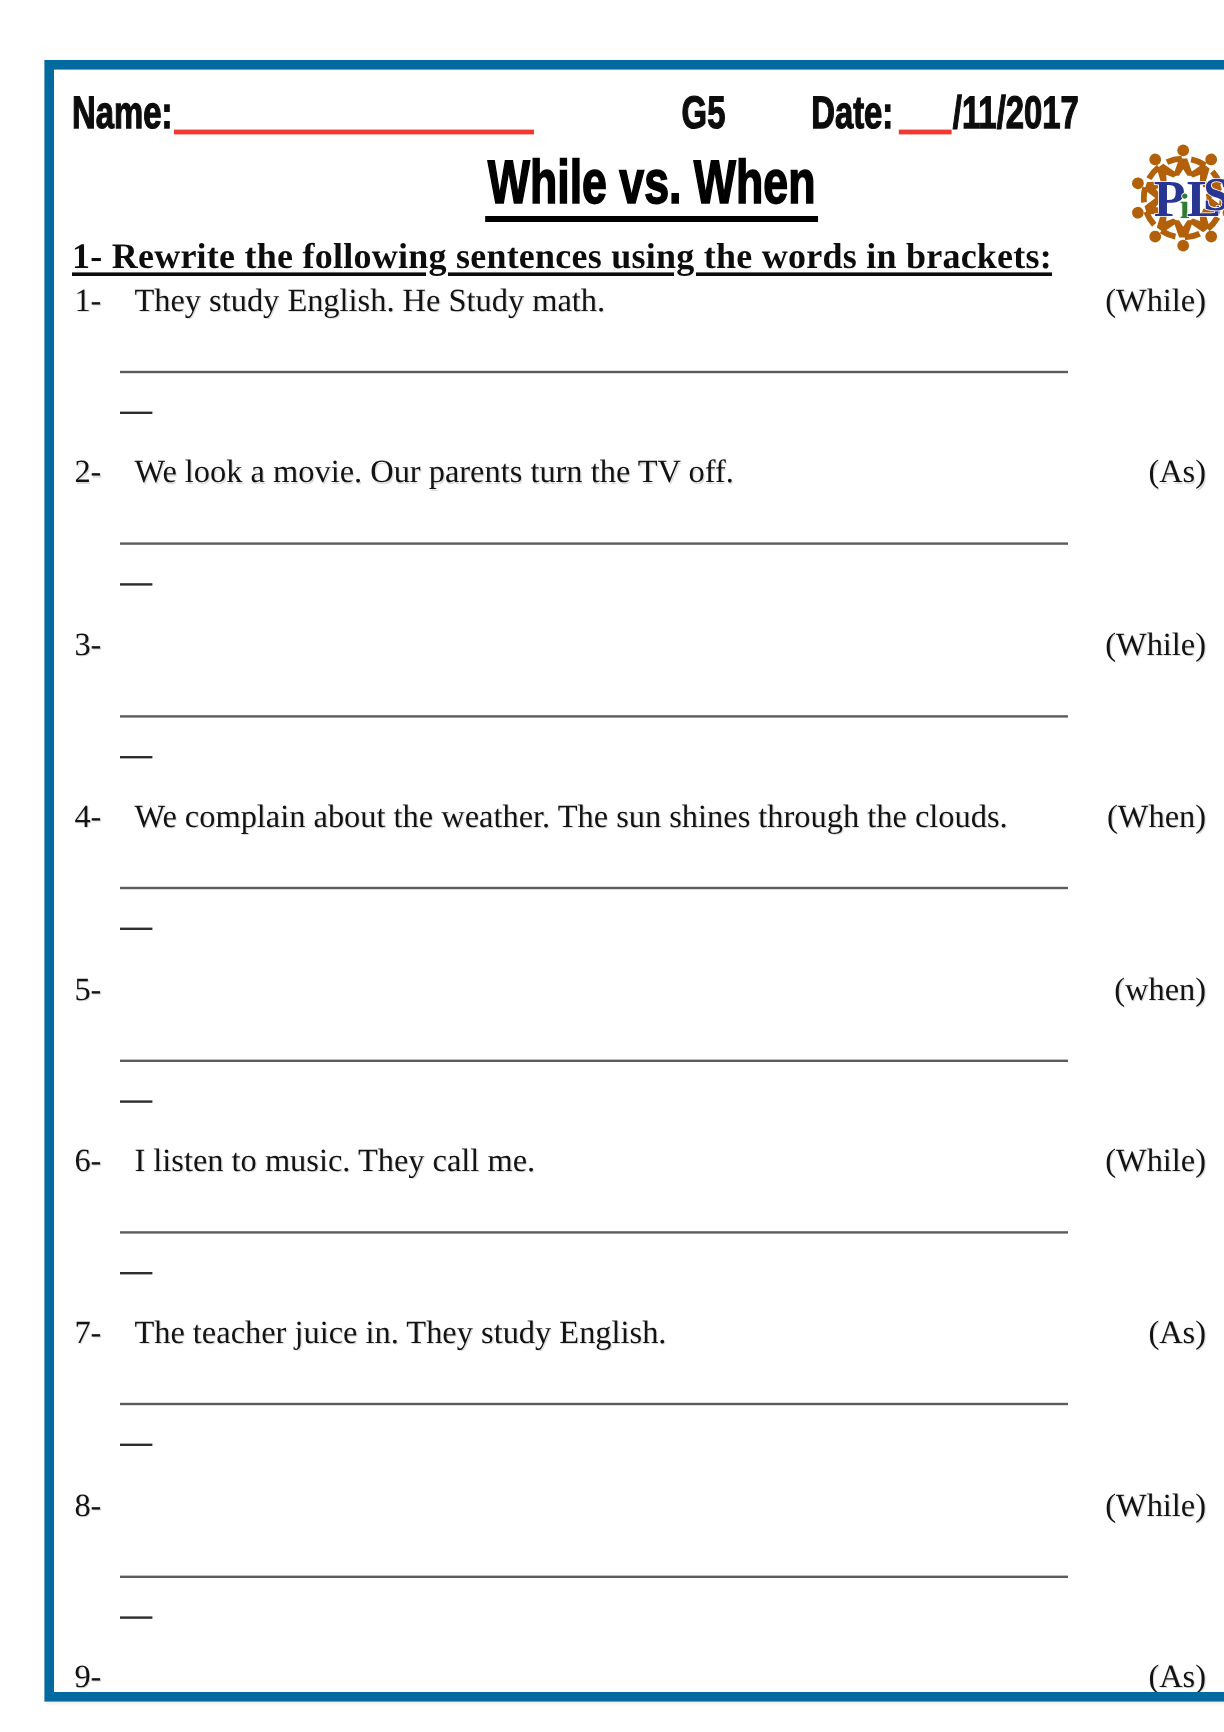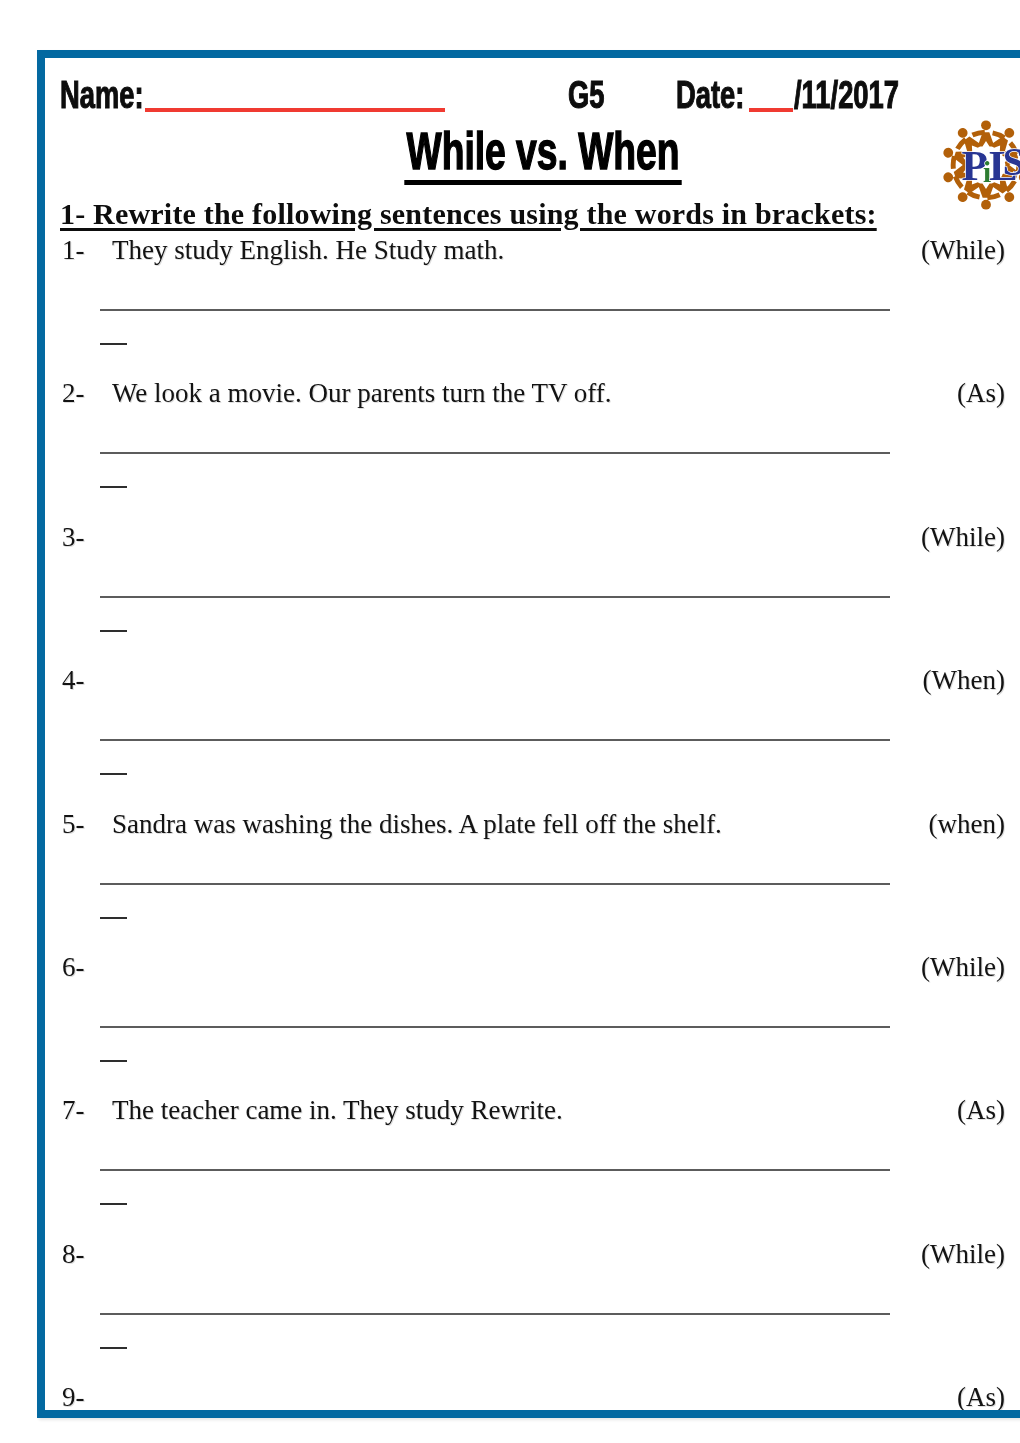--- a/index.html
+++ b/index.html
@@ -186,49 +186,50 @@
       <span class="q-num">3-</span>
       <span class="q-bracket">(While)</span>
     </div>
     <div class="answer-line"></div>
     <div class="answer-stub"></div>
   </div>
 
   <div class="item">
     <div class="q-row">
       <span class="q-num">4-</span>
+      <span class="q-text">We complain about the weather. The sun shines through the clouds.</span>
       <span class="q-bracket">(When)</span>
     </div>
     <div class="answer-line"></div>
     <div class="answer-stub"></div>
   </div>
 
   <div class="item">
     <div class="q-row">
       <span class="q-num">5-</span>
-      <span class="q-text">Sandra was washing the dishes. A plate fell off the shelf.</span>
       <span class="q-bracket">(when)</span>
     </div>
     <div class="answer-line"></div>
     <div class="answer-stub"></div>
   </div>
 
   <div class="item">
     <div class="q-row">
       <span class="q-num">6-</span>
+      <span class="q-text">I listen to music. They call me.</span>
       <span class="q-bracket">(While)</span>
     </div>
     <div class="answer-line"></div>
     <div class="answer-stub"></div>
   </div>
 
   <div class="item">
     <div class="q-row">
       <span class="q-num">7-</span>
-      <span class="q-text">The teacher came in. They study Rewrite.</span>
+      <span class="q-text">The teacher juice in. They study English.</span>
       <span class="q-bracket">(As)</span>
     </div>
     <div class="answer-line"></div>
     <div class="answer-stub"></div>
   </div>
 
   <div class="item">
     <div class="q-row">
       <span class="q-num">8-</span>
       <span class="q-bracket">(While)</span>

